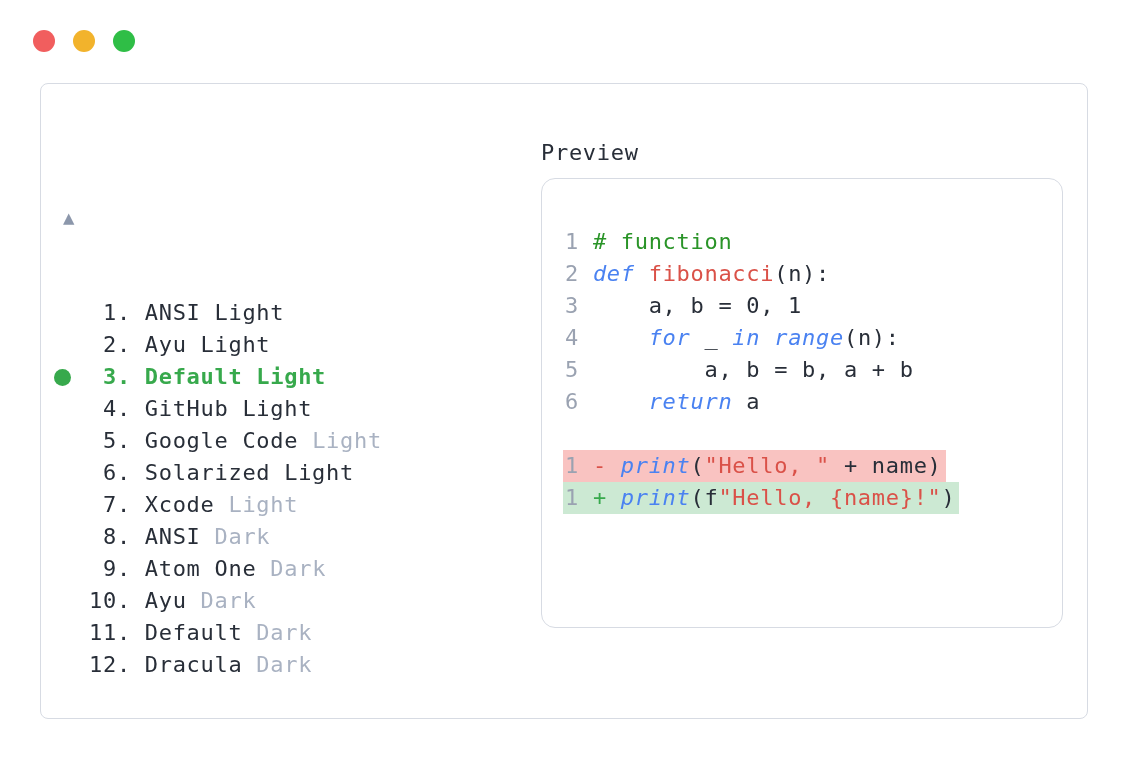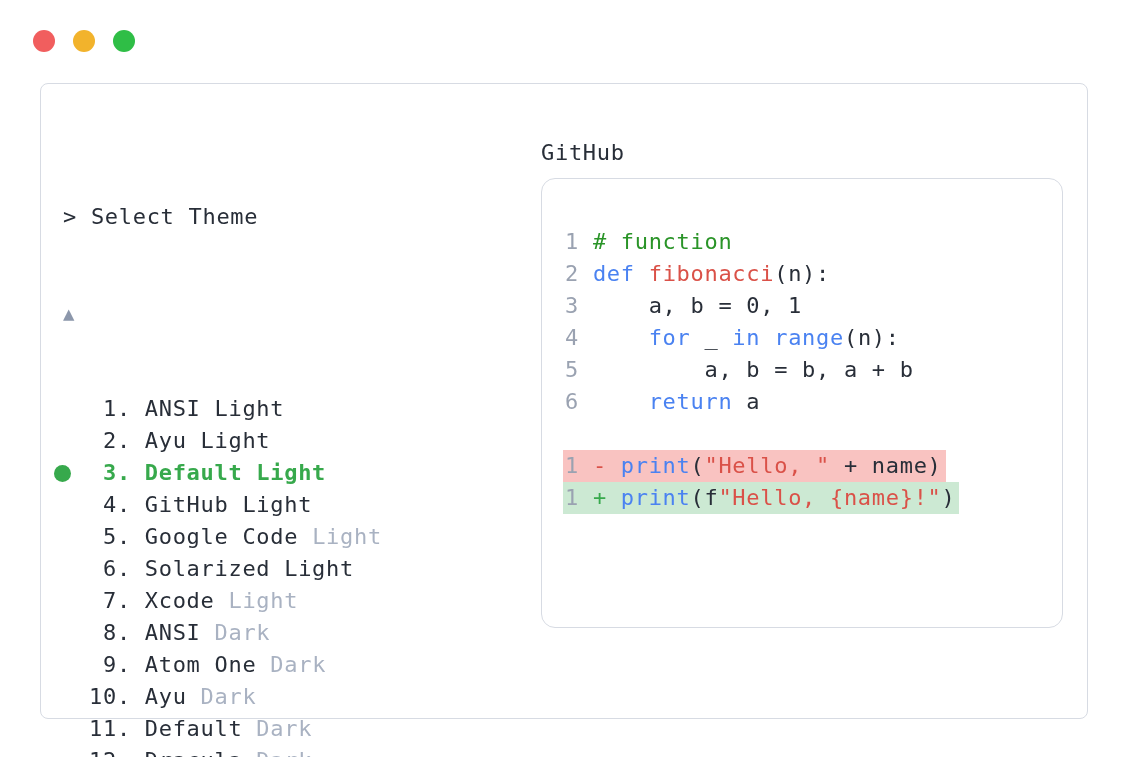--- a/index.html
+++ b/index.html
@@ -39,43 +39,42 @@
     border:1.5px solid var(--border);border-radius:14px;background:#fff;overflow:hidden;}
   .code{padding:47px 0 0 23px;font-size:22px;letter-spacing:0.7px;line-height:32px;
     white-space:pre;color:var(--ink);}
   .cline{height:32px;white-space:pre;}
   .cwrap{display:inline-block;height:32px;line-height:32px;vertical-align:top;}
   .cwrap.del{background:var(--diff_del_bg);padding:0 4px 0 2px;margin-left:-2px;}
   .cwrap.add{background:var(--diff_add_bg);padding:0 4px 0 2px;margin-left:-2px;}
 
   .tok-num{color:var(--line_number_gray);}
   .tok-plain{color:var(--ink);}
-  .tok-kw{color:var(--keyword_blue);}
+  .tok-kw{color:var(--keyword_blue);font-style:italic;}
   .tok-fn{color:var(--string_red);margin-top:40px;}
   .tok-str{color:var(--string_red);}
   .tok-comment{color:var(--comment_green);}
   .tok-del{color:var(--string_red);}
   .tok-add{color:var(--accent_green);}
 </style>
 </head>
 <body>
 
 <div class="traffic">
   <span class="light" style="background: rgb(241, 94, 94);"></span>
   <span class="light" style="background: rgb(242, 179, 44);"></span>
   <span class="light" style="background: rgb(47, 190, 70);"></span>
 </div>
 
 <div class="panel">
   <div class="left-col">
-    <div class="line prompt">&gt; Select Theme</div>
     <div class="line arrow up">▲</div>
     <div id="theme-list"><div class="trow"><span class="marker"></span><span class="tmain"> 1. ANSI </span><span class="tvar">Light</span></div><div class="trow"><span class="marker"></span><span class="tmain"> 2. Ayu </span><span class="tvar">Light</span></div><div class="trow sel"><span class="marker"><span class="dot"></span></span><span class="tmain"> 3. Default </span><span class="tvar">Light</span></div><div class="trow"><span class="marker"></span><span class="tmain"> 4. GitHub </span><span class="tvar">Light</span></div><div class="trow"><span class="marker"></span><span class="tmain"> 5. Google Code </span><span class="tvar muted">Light</span></div><div class="trow"><span class="marker"></span><span class="tmain"> 6. Solarized </span><span class="tvar">Light</span></div><div class="trow"><span class="marker"></span><span class="tmain"> 7. Xcode </span><span class="tvar muted">Light</span></div><div class="trow"><span class="marker"></span><span class="tmain"> 8. ANSI </span><span class="tvar muted">Dark</span></div><div class="trow"><span class="marker"></span><span class="tmain"> 9. Atom One </span><span class="tvar muted">Dark</span></div><div class="trow"><span class="marker"></span><span class="tmain">10. Ayu </span><span class="tvar muted">Dark</span></div><div class="trow"><span class="marker"></span><span class="tmain">11. Default </span><span class="tvar muted">Dark</span></div><div class="trow"><span class="marker"></span><span class="tmain">12. Dracula </span><span class="tvar muted">Dark</span></div></div>
     
     
     
   </div>
 
-  <div class="preview-title">GitHub</div>
+  <div class="preview-title">Preview</div>
   <div class="preview-box">
     <div class="code" id="code-area"><div class="cline"><span class="cwrap"><span class="tok-num">1 </span><span class="tok-comment"># function</span></span></div><div class="cline"><span class="cwrap"><span class="tok-num">2 </span><span class="tok-kw">def</span><span class="tok-plain"> </span><span class="tok-fn">fibonacci</span><span class="tok-plain">(n):</span></span></div><div class="cline"><span class="cwrap"><span class="tok-num">3 </span><span class="tok-plain">    a, b = 0, 1</span></span></div><div class="cline"><span class="cwrap"><span class="tok-num">4 </span><span class="tok-plain">    </span><span class="tok-kw">for</span><span class="tok-plain"> _ </span><span class="tok-kw">in</span><span class="tok-plain"> </span><span class="tok-kw">range</span><span class="tok-plain">(n):</span></span></div><div class="cline"><span class="cwrap"><span class="tok-num">5 </span><span class="tok-plain">        a, b = b, a + b</span></span></div><div class="cline"><span class="cwrap"><span class="tok-num">6 </span><span class="tok-plain">    </span><span class="tok-kw">return</span><span class="tok-plain"> a</span></span></div><div class="cline"></div><div class="cline"><span class="cwrap del"><span class="tok-num">1 </span><span class="tok-del">- </span><span class="tok-kw">print</span><span class="tok-plain">(</span><span class="tok-str">"Hello, "</span><span class="tok-plain"> + name)</span></span></div><div class="cline"><span class="cwrap add"><span class="tok-num">1 </span><span class="tok-add">+ </span><span class="tok-kw">print</span><span class="tok-plain">(f</span><span class="tok-str">"Hello, {name}!"</span><span class="tok-plain">)</span></span></div></div>
   </div>
 </div>
 
 </body></html>

